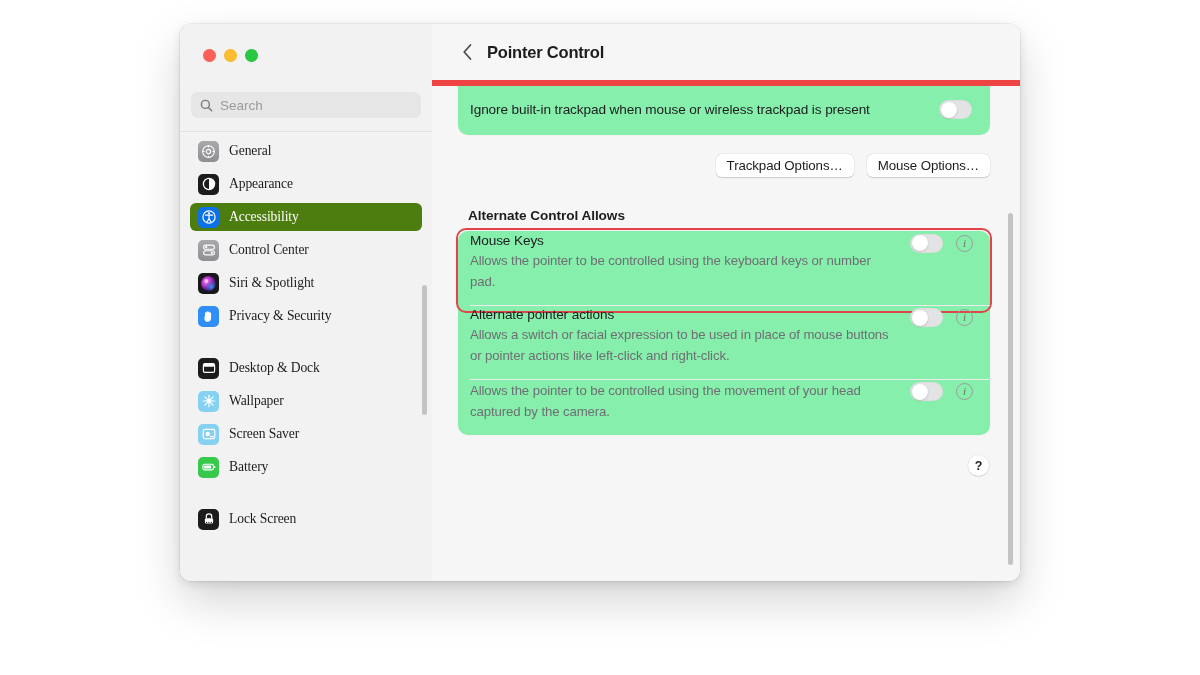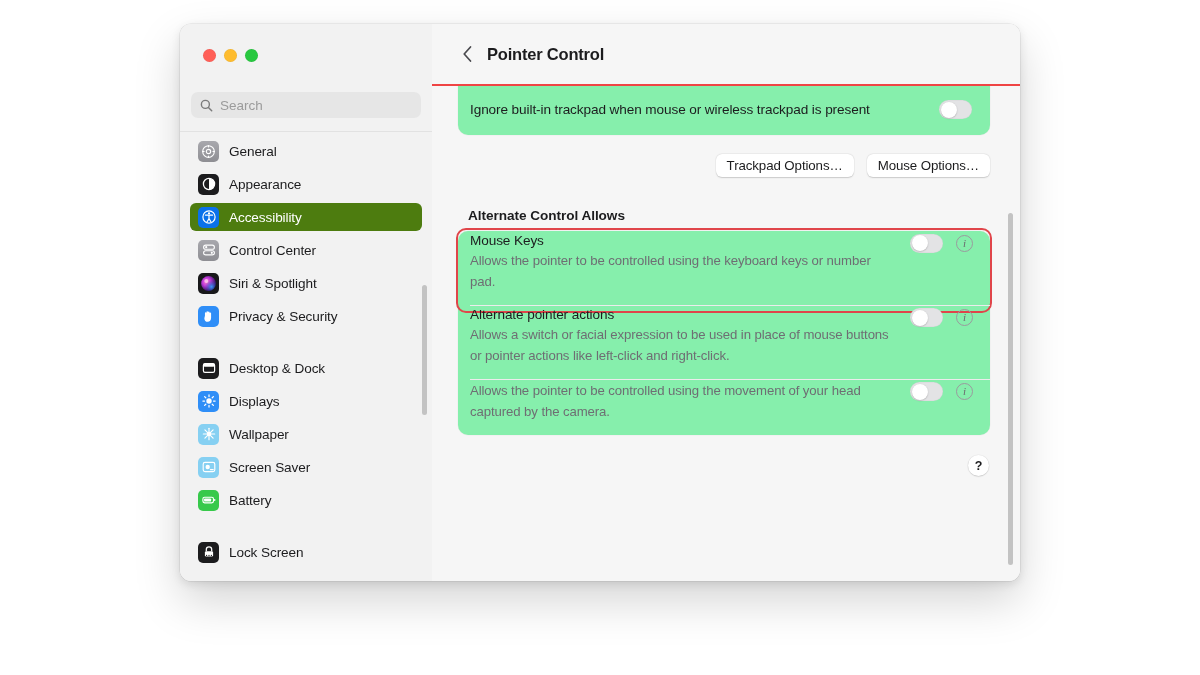--- a/index.html
+++ b/index.html
@@ -67,21 +67,21 @@
   .sidebar-divider {
     position: absolute; left: 0; top: 107px;
     width: 252px; height: 1px; background: #e2e2e2;
   }
 
   .nav {
     position: absolute; left: 0; top: 112px;
     width: 252px; bottom: 0;
     overflow: hidden;
   }
-  .nav-inner { padding: 1px 10px 0 10px; }
+  .nav-inner { padding: 1px 10px 0 10px; font-family: Liberation Serif, serif; }
 
   .nav-group { margin-bottom: 0; }
   .nav-gap { height: 19px; }
 
   .nav-item {
     display: flex; align-items: center;
     gap: 10px;
     height: 28px;
     padding: 0 8px;
     border-radius: 6px;
@@ -119,21 +119,21 @@
   
   .detail {
     position: absolute; left: 252px; top: 0;
     right: 0; bottom: 0;
     background: #f6f6f6;
   }
 
   .detail-header {
     position: relative;
     height: 62px;
-    border-bottom: 2px solid #ef4444;
+    border-bottom: 6px solid #ef4444;
     display: flex; align-items: center;
     padding-left: 24px;
     background: #f6f6f6;
   }
   .back-btn {
     width: 22px; height: 22px;
     display: flex; align-items: center; justify-content: center;
     cursor: default;
   }
   .detail-title {
@@ -411,38 +411,20 @@
             <div class="nav-item">
               <span class="nav-icon" style="background:#1c1c1e;">
                 <svg width="16" height="16" viewBox="0 0 16 16">
                   <rect x="2.4" y="3.6" width="11.2" height="8.8" rx="1.6" fill="none" stroke="#fff" stroke-width="1.2"></rect>
                   <rect x="2.4" y="3.6" width="11.2" height="3.2" rx="1.5" fill="#fff"></rect>
                 </svg>
               </span>
               <span class="label">Desktop &amp; Dock</span>
             </div>
 
-            <div class="nav-item">
-              <span class="nav-icon" style="background:#2f8ef7;">
-                <svg width="16" height="16" viewBox="0 0 16 16">
-                  <circle cx="8" cy="8" r="2.7" fill="#fff"></circle>
-                  <g stroke="#fff" stroke-width="1.25" stroke-linecap="round">
-                    <line x1="8" y1="1.9" x2="8" y2="3.5"></line>
-                      <line x1="8" y1="12.5" x2="8" y2="14.1"></line>
-                    <line x1="1.9" y1="8" x2="3.5" y2="8"></line>
-                      <line x1="12.5" y1="8" x2="14.1" y2="8"></line>
-                    <line x1="3.6" y1="3.6" x2="4.8" y2="4.8"></line>
-                      <line x1="11.2" y1="11.2" x2="12.4" y2="12.4"></line>
-                    <line x1="12.4" y1="3.6" x2="11.2" y2="4.8"></line>
-                      <line x1="4.8" y1="11.2" x2="3.6" y2="12.4"></line>
-                  </g>
-                </svg>
-              </span>
-              <span class="label">Displays</span>
-            </div>
 
             <div class="nav-item">
               <span class="nav-icon" style="background:#86d0f2;">
                 <svg width="16" height="16" viewBox="0 0 16 16">
                   <g stroke="#fff" stroke-width="1.15" stroke-linecap="round">
                     <line x1="8" y1="2.3" x2="8" y2="13.7"></line>
                     <line x1="2.3" y1="8" x2="13.7" y2="8"></line>
                     <line x1="3.9" y1="3.9" x2="12.1" y2="12.1"></line>
                     <line x1="12.1" y1="3.9" x2="3.9" y2="12.1"></line>
                   </g>

